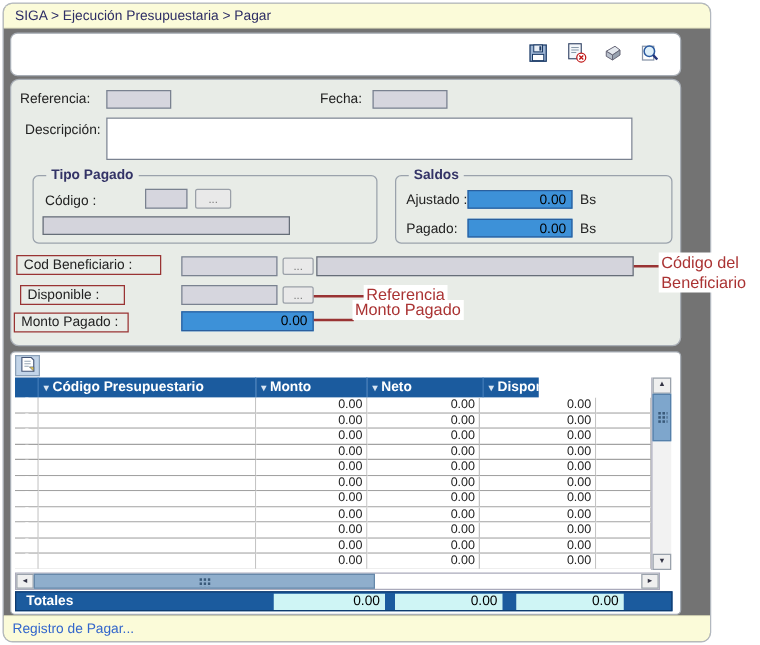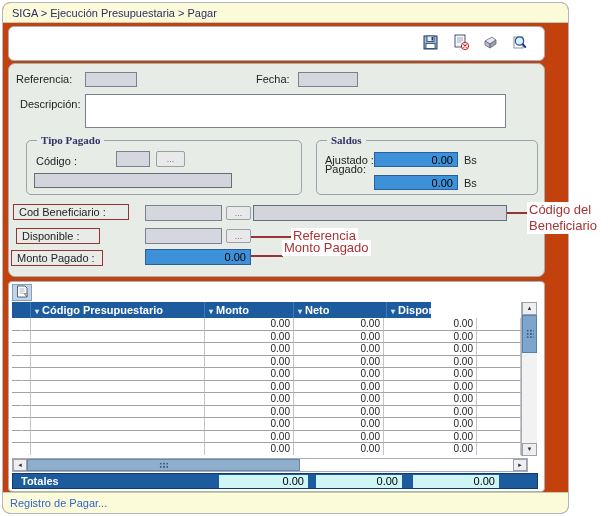--- a/index.html
+++ b/index.html
@@ -1,21 +1,21 @@
 <!DOCTYPE html>
 <html><head>
 <meta charset="utf-8">
 <style>
   * { box-sizing: border-box; margin: 0; padding: 0; }
   html,body { background:#fff; }
   body { font-family: "Liberation Sans", sans-serif; font-size: 11px; color:#222; }
   .screen { position:relative; width:608px; height:516px; background:#fff; overflow:hidden; }
 
   .window { position:absolute; left:2px; top:2px; width:567px; height:512px;
-            border:1px solid #b2b8bf; border-radius:8px; background:#c2410c; }
+            border:1px solid #b2b8bf; border-radius:8px; background:#737373; }
 
   .breadcrumb { position:absolute; left:0; top:0; right:0; height:20px; background:#fbfbd9;
                 border-bottom:1px solid #c9c9ad; border-radius:7px 7px 0 0;
                 line-height:20px; padding-left:9px; color:#2e2e66; }
 
   .toolbar { position:absolute; left:5px; top:23px; width:537px; height:35px; background:#fff;
              border:1px solid #a8aeb6; border-radius:6px;
              display:flex; justify-content:flex-end; align-items:center; gap:11px; padding-right:14px; }
   .tbtn { width:19px; height:19px; border:none; background:transparent; cursor:pointer;
           display:flex; align-items:center; justify-content:center; }
@@ -26,21 +26,21 @@
   .ginput { position:absolute; background:#d6d6de; border:1px solid #7a8290; }
   .gfield { position:absolute; background:#d4d4dc; border:1px solid #666e78; }
   .blue-field { position:absolute; background:#3d91d8; border:1px solid #2a5f9e; color:#000;
                 text-align:right; padding:1px 4px 0 0; line-height:12px; }
   .dots-btn { position:absolute; background:#e9e9e9; border:1px solid #9aa0a8; border-radius:2px;
               color:#777; font-size:9px; line-height:9px; text-align:center; cursor:pointer; }
   .textarea { position:absolute; background:#fff; border:1px solid #7a8290; resize:none;
               font-family:"Liberation Sans", sans-serif; font-size:11px; }
   .fieldset { position:absolute; border:1px solid #9aa2ac; border-radius:5px; }
   .legend { position:absolute; top:-7px; left:10px; background:#e8ece7; padding:0 4px;
-            font-weight:bold; color:#333366;font-family:Liberation Serif, serif; }
+            font-weight:bold; color:#333366; }
   .red-box { position:absolute; border:1px solid #993333; padding:1px 5px; color:#222;
              white-space:nowrap; }
 
   .table-panel { position:absolute; left:5px; top:278px; width:537px; height:211px;
                  background:#fff; border:1px solid #a8aeb6; border-radius:4px; }
   .note-cell { position:absolute; left:3px; top:2px; width:20px; height:17px; background:#c2d4e8;
                border:1px solid #8aa0b8; display:flex; align-items:center; justify-content:center; }
   .title-bar { position:absolute; left:24px; top:2px; width:488px; height:17px; background:#2163a3;
                border:1px solid #6f9cc4; color:#f2f2e2; font-weight:bold; text-align:center;
                line-height:15px; letter-spacing:0.4px; }
@@ -161,21 +161,21 @@
         <input class="ginput" style="left: 89px; top: 10px; width: 34px; height: 16px;" value="">
         <button class="dots-btn" style="left:129px; top:10px; width:29px; height:16px;">...</button>
         <div class="gfield" style="left:7px; top:32px; width:198px; height:15px;"></div>
       </div>
 
       <div class="fieldset" style="left:307px; top:76px; width:222px; height:55px;">
         <span class="legend">Saldos</span>
         <span class="flabel" style="left:8px; top:13px;text-align:right;">Ajustado :</span>
         <div class="blue-field" style="left:57px; top:11px; width:84px; height:15px;">0.00</div>
         <span class="flabel" style="left:147px; top:13px;">Bs</span>
-        <span class="flabel" style="left:8px; top:22px;">Pagado:</span>
+        <span class="flabel" style="left:8px; top:36px;">Pagado:</span>
         <div class="blue-field" style="left:57px; top:34px; width:84px; height:15px;">0.00</div>
         <span class="flabel" style="left:147px; top:36px;">Bs</span>
       </div>
 
       <div class="red-box" style="left:4px; top:140px; width:116px;">Cod Beneficiario :</div>
       <input class="ginput" style="left: 136px; top: 141px; width: 77px; height: 16px;" value="">
       <button class="dots-btn" style="left:217px; top:142px; width:25px; height:14px;">...</button>
       <div class="gfield" style="left:244px; top:141px; width:254px; height:16px;"></div>
 
       <div class="red-box" style="left:7px; top:164px; width:84px;">Disponible :</div>

